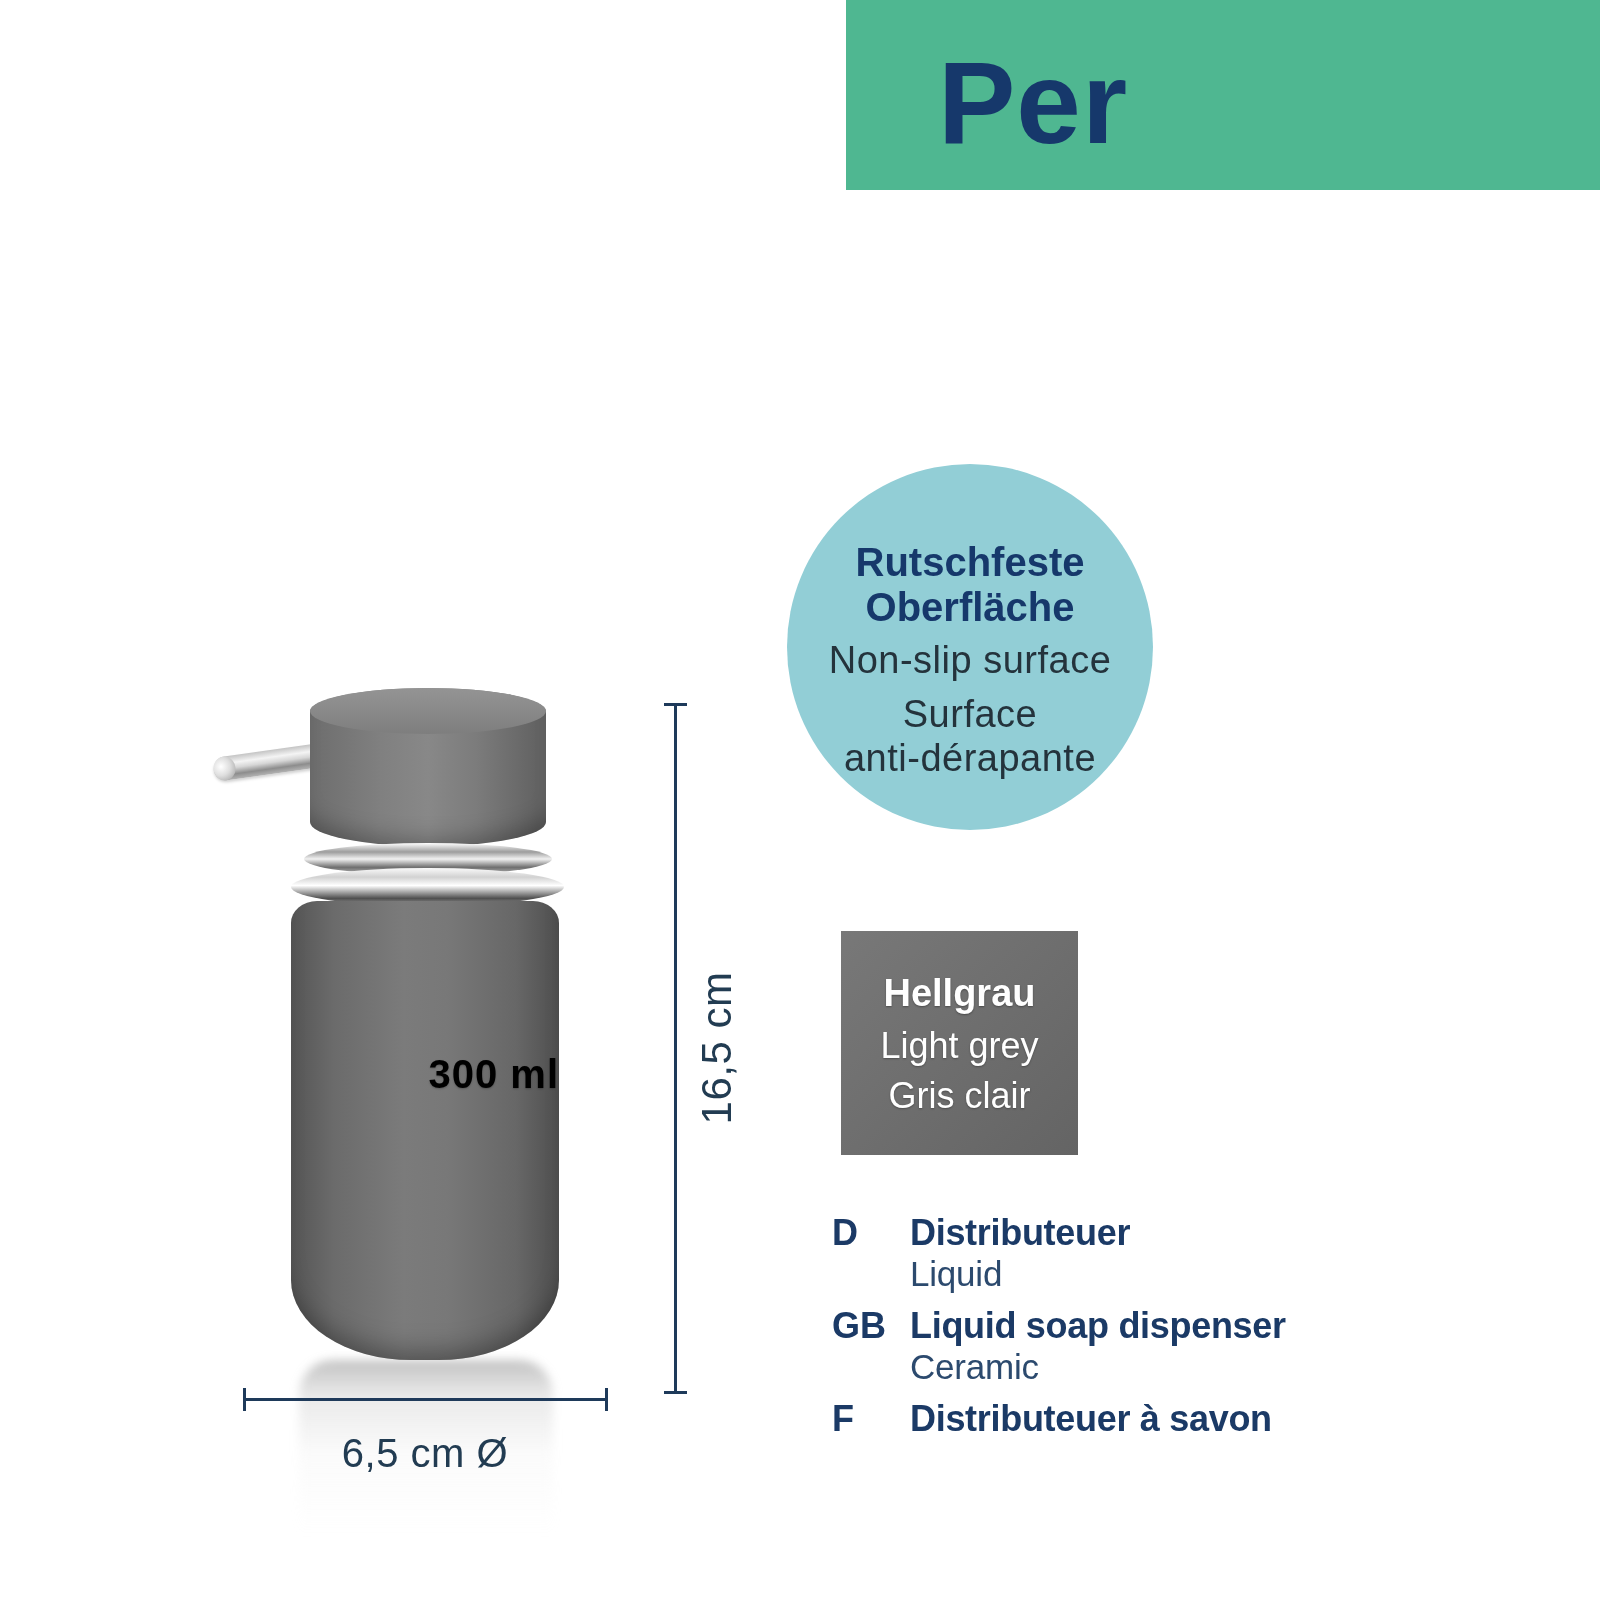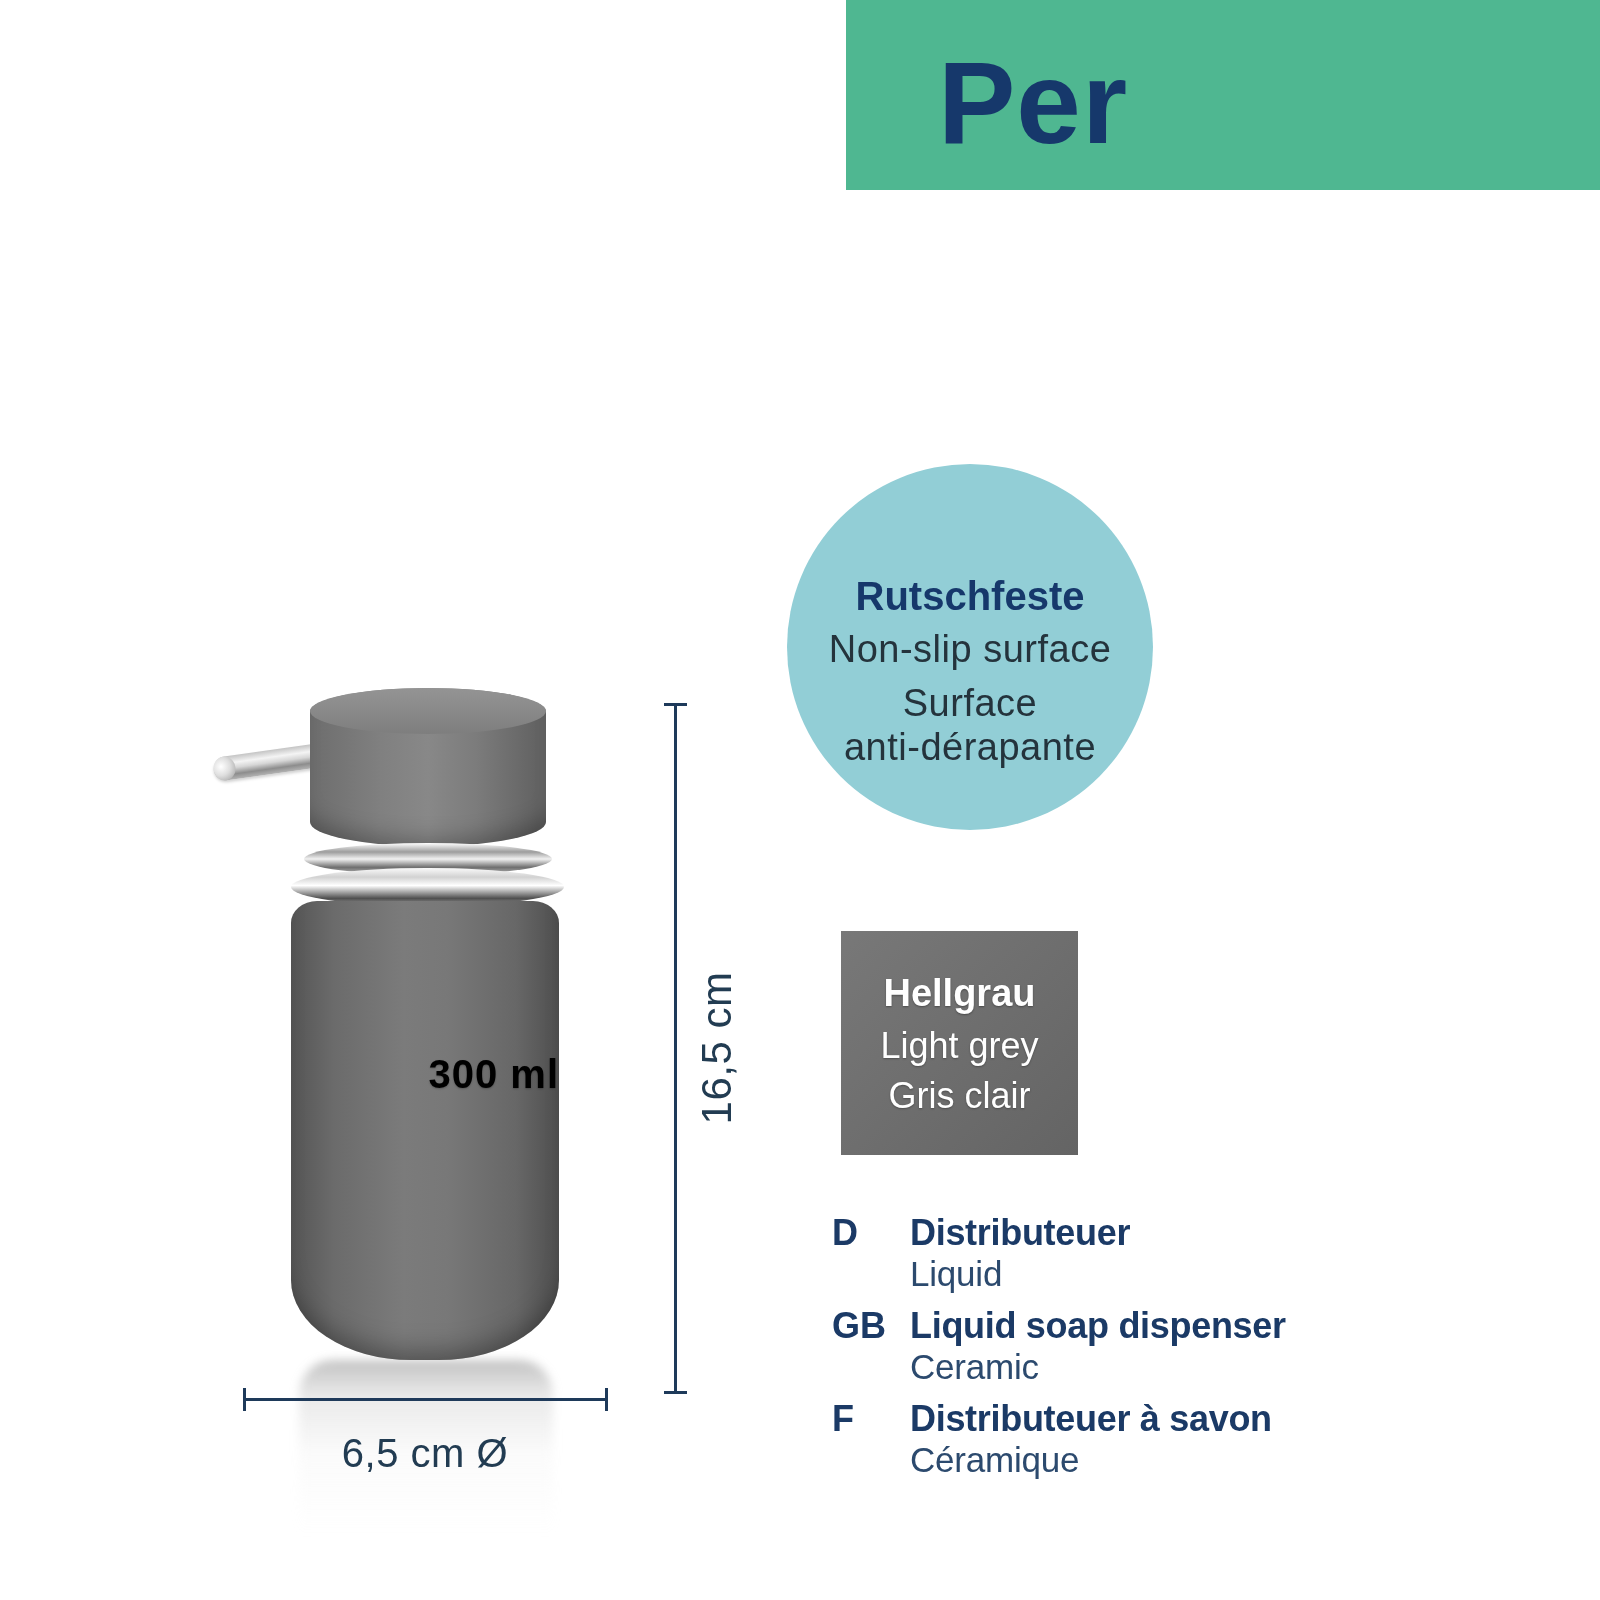--- a/index.html
+++ b/index.html
@@ -11,21 +11,21 @@
   .banner{position:absolute;left:846px;top:0;width:754px;height:190px;background:#4fb791;}
   .banner-title{
     position:absolute;left:92px;top:44px;font-size:116px;line-height:118px;font-weight:bold;
     color:#16386b;letter-spacing:1px;white-space:nowrap;
   }
   
   .badge-circle{
     position:absolute;left:787px;top:464px;width:366px;height:366px;border-radius:50%;
     background:#92ced6;text-align:center;
   }
-  .badge-inner{position:absolute;left:0;right:0;top:76px;margin-top:34px;}
+  .badge-inner{position:absolute;left:0;right:0;top:76px;}
   .badge-title{font-size:40px;line-height:45px;font-weight:bold;color:#16386b;white-space:nowrap;}
   .badge-sub-en{margin-top:8px;font-size:38px;line-height:45px;font-weight:400;color:#24333c;letter-spacing:.5px;white-space:nowrap;}
   .badge-sub-fr{margin-top:9px;font-size:38px;line-height:44px;font-weight:300;color:#24333c;letter-spacing:.5px;white-space:nowrap;}
   
   .reflection{
     position:absolute;left:299px;top:1360px;width:254px;height:225px;border-radius:34px;
     background:linear-gradient(180deg,rgba(110,110,110,.42) 0%,rgba(170,170,170,.25) 16%,
                rgba(225,225,225,.14) 42%,rgba(255,255,255,0) 78%);
     filter:blur(5px);
   }
@@ -98,20 +98,21 @@
 
 <div class="canvas">
 
   <div class="banner">
     <div class="banner-title">Per</div>
   </div>
 
   <div class="badge-circle">
     <div class="badge-inner">
       <div class="badge-title">Rutschfeste</div>
+      <div class="badge-title">Oberfläche</div>
       <div class="badge-sub-en">Non-slip surface</div>
       <div class="badge-sub-fr">
         <div>Surface</div>
         <div>anti-dérapante</div>
       </div>
     </div>
   </div>
 
   <div class="reflection"></div>
   <div class="pump-tube"></div>
@@ -151,18 +152,17 @@
       <div class="lang-code">GB</div>
       <div>
         <div class="lang-name">Liquid soap dispenser</div>
         <div class="lang-material">Ceramic</div>
       </div>
     </div>
     <div class="lang-row">
       <div class="lang-code">F</div>
       <div>
         <div class="lang-name">Distributeuer à savon</div>
-        <div class="lang-material">Céramique</div>
       </div>
     </div>
   </div>
 
 </div>
 
 </body></html>

